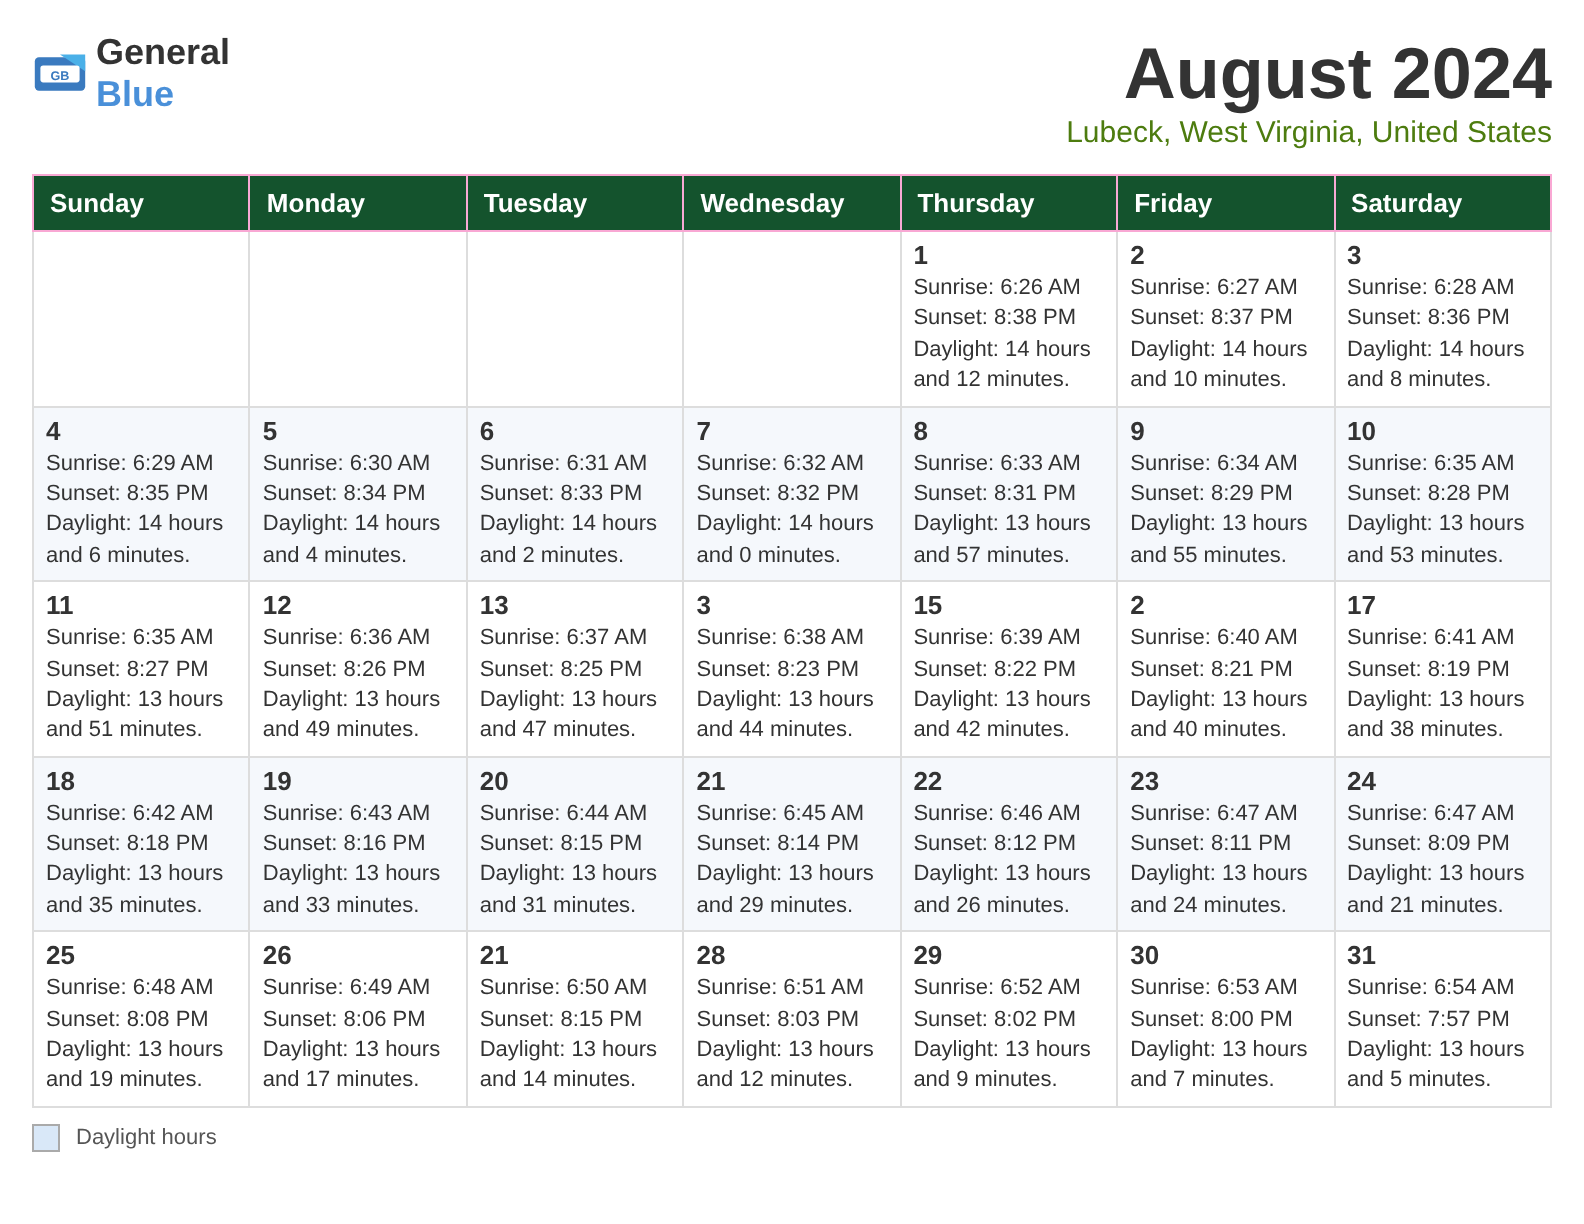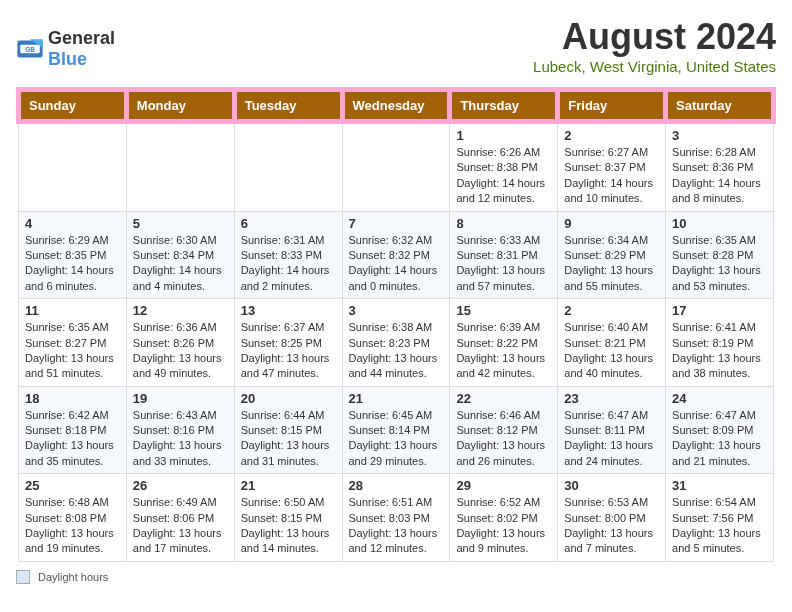--- a/index.html
+++ b/index.html
@@ -13,21 +13,20 @@
     .header-area {
       display: flex;
       justify-content: space-between;
       align-items: flex-start;
       margin-bottom: 12px;
     }
     .logo {
       display: flex;
       align-items: center;
       gap: 4px;
-      margin-top: 12px;
     }
     .logo-text-general {
       font-size: 18px;
       font-weight: bold;
       color: #333;
     }
     .logo-text-blue {
       font-size: 18px;
       font-weight: bold;
       color: #4a90d9;
@@ -47,27 +46,27 @@
     .location-title {
       font-size: 15px;
       color: #4d7c0f;
     }
     .calendar {
       width: 100%;
       border-collapse: collapse;
       border: 1px solid #ccc;
     }
     .calendar th {
-      background-color: #a16207;
+      background-color: #14532d;
       color: #fff;
       font-size: 13px;
       font-weight: bold;
       text-align: left;
       padding: 6px 8px;
-      border: 5px solid #f9a8d4;
+      border: 1px solid #f9a8d4;
     }
     .calendar td {
       vertical-align: top;
       border: 1px solid #ddd;
       padding: 4px 6px;
       font-size: 11px;
       width: 108px;
       min-height: 80px;
       background: #fff;
     }
@@ -330,21 +329,21 @@
         </td>
         <td>
           <div class="day-number">30</div>
           <div class="day-info">Sunrise: 6:53 AM
 Sunset: 8:00 PM
 Daylight: 13 hours and 7 minutes.</div>
         </td>
         <td>
           <div class="day-number">31</div>
           <div class="day-info">Sunrise: 6:54 AM
-Sunset: 7:56 PM
+Sunset: 7:57 PM
 Daylight: 13 hours and 5 minutes.</div>
         </td>
       </tr>
     </tbody>
 </table>
 
 <div class="legend">
   <div class="legend-box"></div>
   <span>Daylight hours</span>
 </div>

